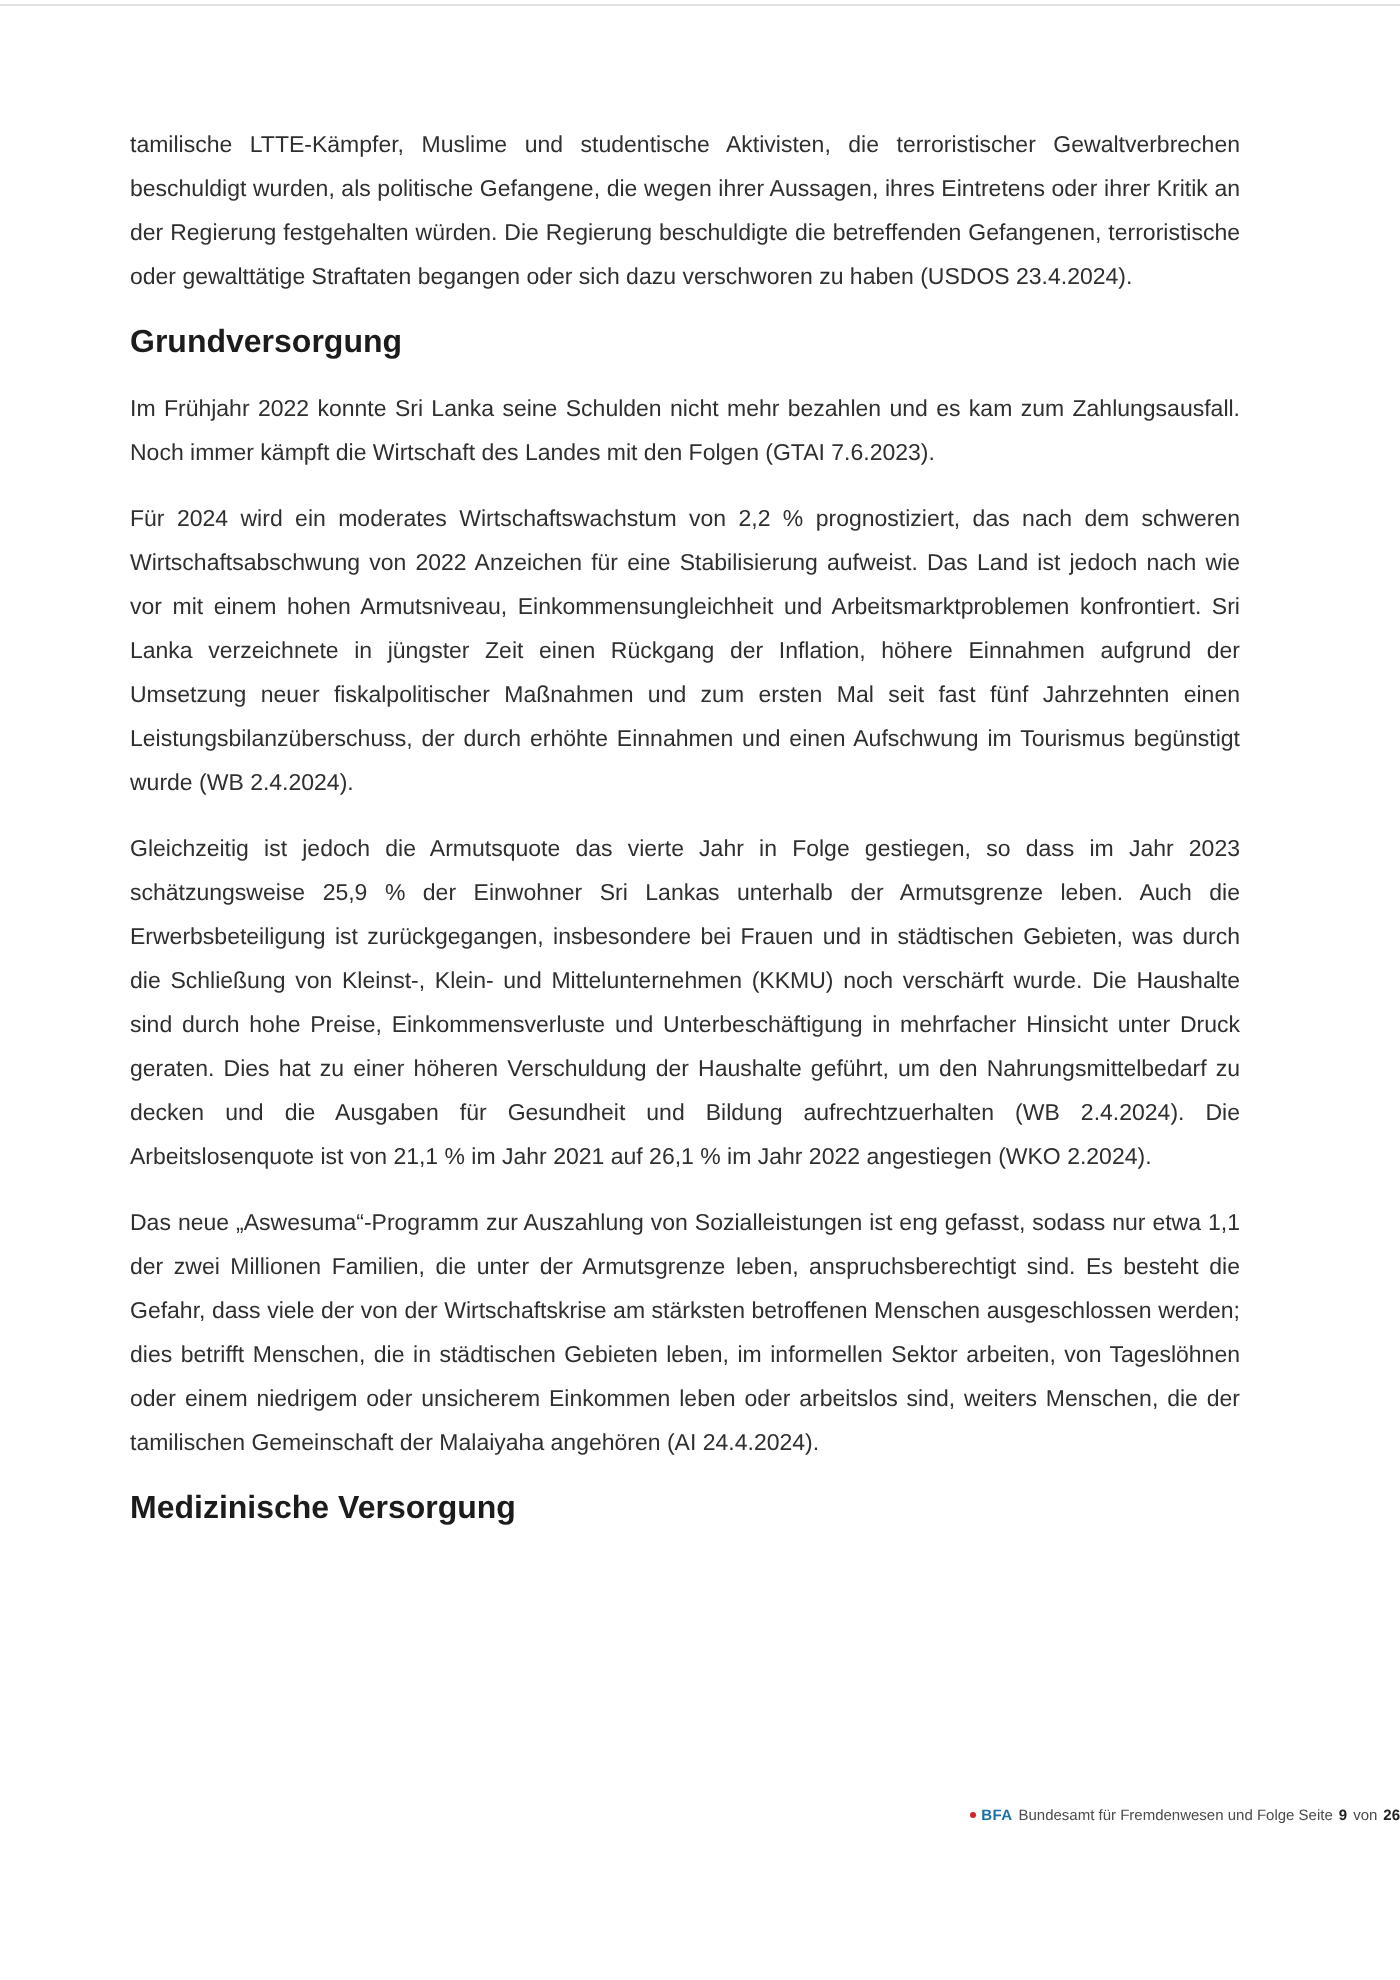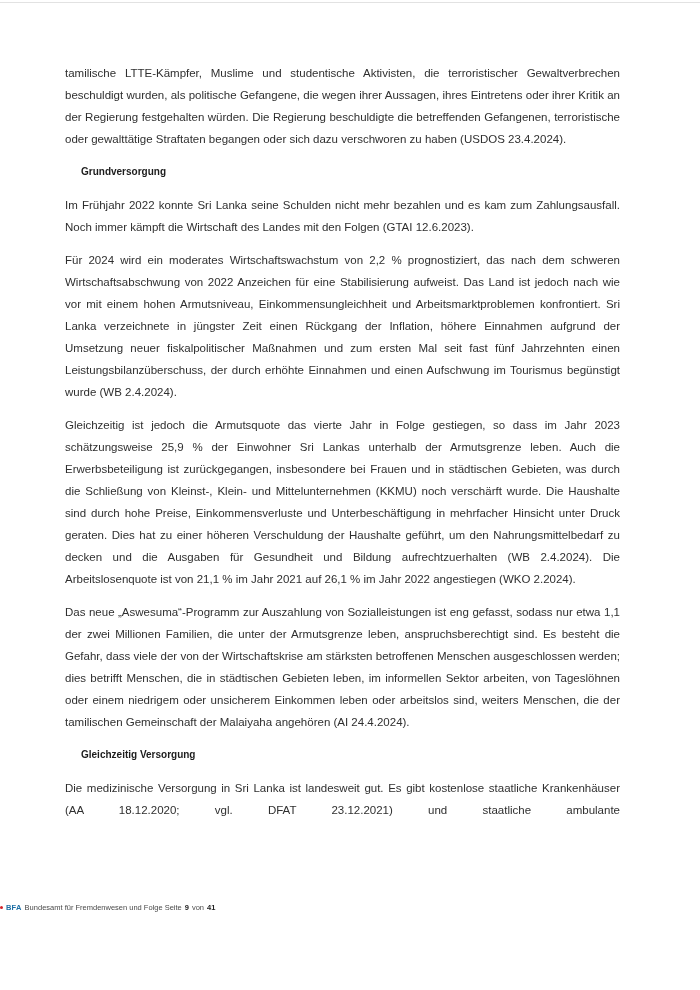--- a/index.html
+++ b/index.html
@@ -28,33 +28,33 @@
   p.body-para {
     font-size: 11.5px;
     line-height: 22px;
     text-align: justify;
     margin: 0 16px 11px 0;
   }
   p.justify-last {
     text-align-last: justify;
   }
   h2.section-heading {
-    font-size: 10px;
+    font-size: 16px;
     line-height: 22px;
     font-weight: bold;
     color: #1c1c1c;
-    margin: 3px 0 11px 16px;
+    margin: 3px 0 11px 0;
   }
   .footer {
     position: absolute;
     top: 903px;
     left: 0;
     width: 700px;
     display: flex;
-    justify-content: flex-start;
+    justify-content: flex-end;
     align-items: center;
     gap: 3px;
     font-size: 7.5px;
     color: #4a4a4a;
   }
   .footer .dot {
     width: 3px; height: 3px;
     border-radius: 50%;
     background: #d2232a;
     display: inline-block;
@@ -69,30 +69,29 @@
 </head>
 <body>
 
 <div class="page">
 
   <div class="top-rule"></div>
 
   <div class="content">
     <p class="body-para">tamilische LTTE-Kämpfer, Muslime und studentische Aktivisten, die terroristischer Gewaltverbrechen beschuldigt wurden, als politische Gefangene, die wegen ihrer Aussagen, ihres Eintretens oder ihrer Kritik an der Regierung festgehalten würden. Die Regierung beschuldigte die betreffenden Gefangenen, terroristische oder gewalttätige Straftaten begangen oder sich dazu verschworen zu haben (USDOS 23.4.2024).</p>
     <h2 class="section-heading">Grundversorgung</h2>
-    <p class="body-para">Im Frühjahr 2022 konnte Sri Lanka seine Schulden nicht mehr bezahlen und es kam zum Zahlungsausfall. Noch immer kämpft die Wirtschaft des Landes mit den Folgen (GTAI 12.6.2023).</p>
+    <p class="body-para">Im Frühjahr 2022 konnte Sri Lanka seine Schulden nicht mehr bezahlen und es kam zum Zahlungsausfall. Noch immer kämpft die Wirtschaft des Landes mit den Folgen (GTAI 7.6.2023).</p>
     <p class="body-para">Für 2024 wird ein moderates Wirtschaftswachstum von 2,2 % prognostiziert, das nach dem schweren Wirtschaftsabschwung von 2022 Anzeichen für eine Stabilisierung aufweist. Das Land ist jedoch nach wie vor mit einem hohen Armutsniveau, Einkommensungleichheit und Arbeitsmarktproblemen konfrontiert. Sri Lanka verzeichnete in jüngster Zeit einen Rückgang der Inflation, höhere Einnahmen aufgrund der Umsetzung neuer fiskalpolitischer Maßnahmen und zum ersten Mal seit fast fünf Jahrzehnten einen Leistungsbilanzüberschuss, der durch erhöhte Einnahmen und einen Aufschwung im Tourismus begünstigt wurde (WB 2.4.2024).</p>
     <p class="body-para">Gleichzeitig ist jedoch die Armutsquote das vierte Jahr in Folge gestiegen, so dass im Jahr 2023 schätzungsweise 25,9 % der Einwohner Sri Lankas unterhalb der Armutsgrenze leben. Auch die Erwerbsbeteiligung ist zurückgegangen, insbesondere bei Frauen und in städtischen Gebieten, was durch die Schließung von Kleinst-, Klein- und Mittelunternehmen (KKMU) noch verschärft wurde. Die Haushalte sind durch hohe Preise, Einkommensverluste und Unterbeschäftigung in mehrfacher Hinsicht unter Druck geraten. Dies hat zu einer höheren Verschuldung der Haushalte geführt, um den Nahrungsmittelbedarf zu decken und die Ausgaben für Gesundheit und Bildung aufrechtzuerhalten (WB 2.4.2024). Die Arbeitslosenquote ist von 21,1 % im Jahr 2021 auf 26,1 % im Jahr 2022 angestiegen (WKO 2.2024).</p>
     <p class="body-para">Das neue „Aswesuma“-Programm zur Auszahlung von Sozialleistungen ist eng gefasst, sodass nur etwa 1,1 der zwei Millionen Familien, die unter der Armutsgrenze leben, anspruchsberechtigt sind. Es besteht die Gefahr, dass viele der von der Wirtschaftskrise am stärksten betroffenen Menschen ausgeschlossen werden; dies betrifft Menschen, die in städtischen Gebieten leben, im informellen Sektor arbeiten, von Tageslöhnen oder einem niedrigem oder unsicherem Einkommen leben oder arbeitslos sind, weiters Menschen, die der tamilischen Gemeinschaft der Malaiyaha angehören (AI 24.4.2024).</p>
-    <h2 class="section-heading">Gleichzeitig Versorgung</h2>
-    <p class="body-para justify-last">Die medizinische Versorgung in Sri Lanka ist landesweit gut. Es gibt kostenlose staatliche Krankenhäuser (AA 18.12.2020; vgl. DFAT 23.12.2021) und staatliche ambulante</p>
+    <h2 class="section-heading">Medizinische Versorgung</h2>
   </div>
 
   <div class="footer">
     <span class="dot" style="background: rgb(210, 35, 42);"></span>
     <span class="brand" style="color: rgb(29, 111, 165);">BFA</span>
     <span>Bundesamt für Fremdenwesen und Folge Seite</span>
     <span class="pagenum">9</span>
     <span>von</span>
-    <span class="pagenum">41</span>
+    <span class="pagenum">26</span>
   </div>
 
 </div>
 
 </body></html>

